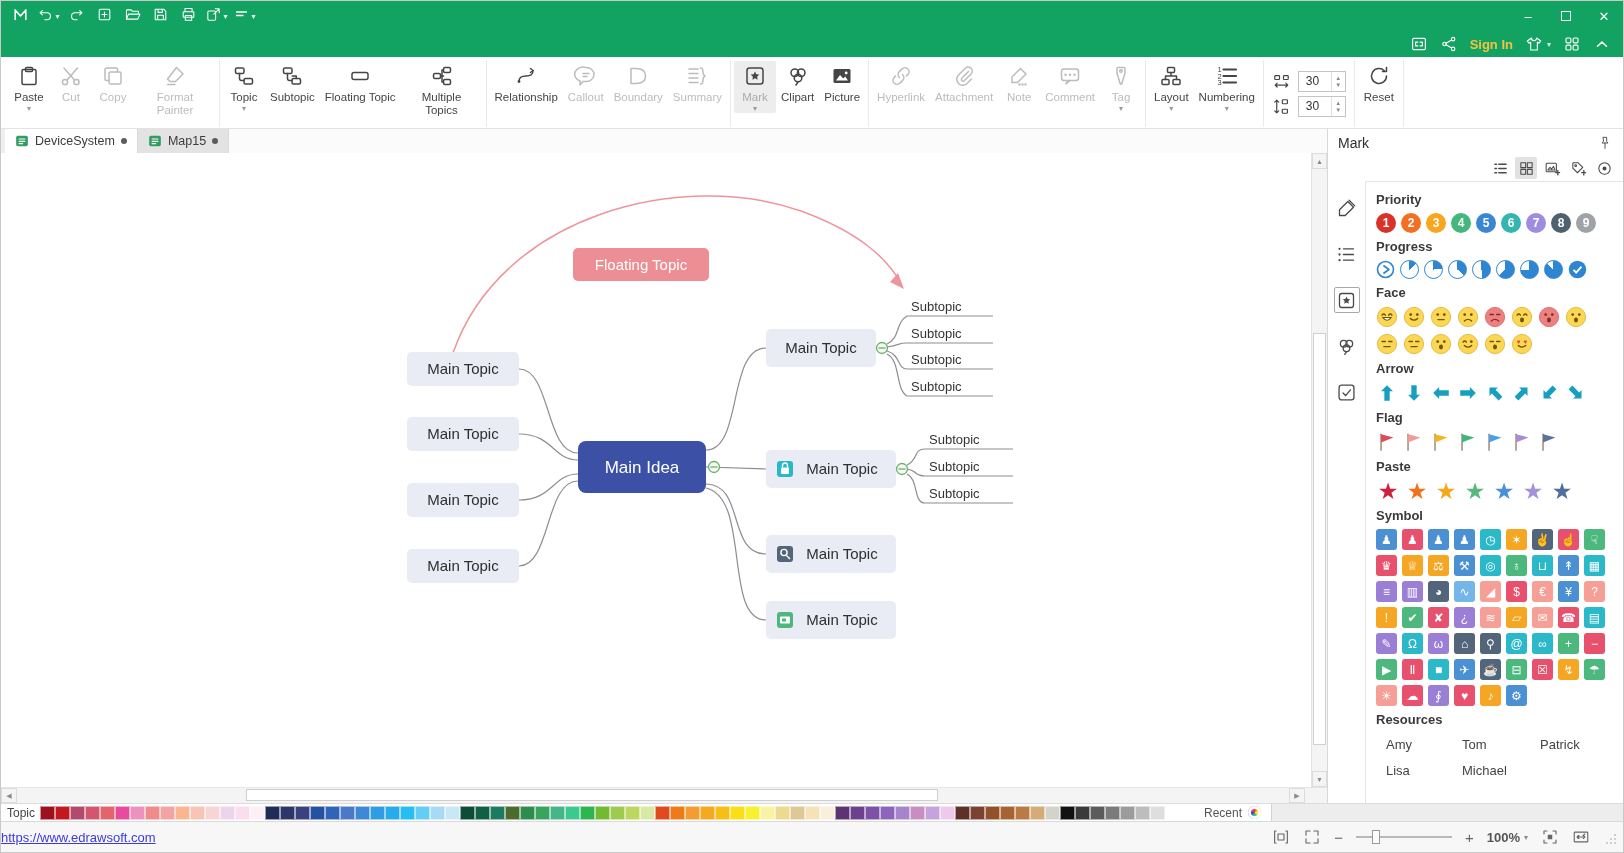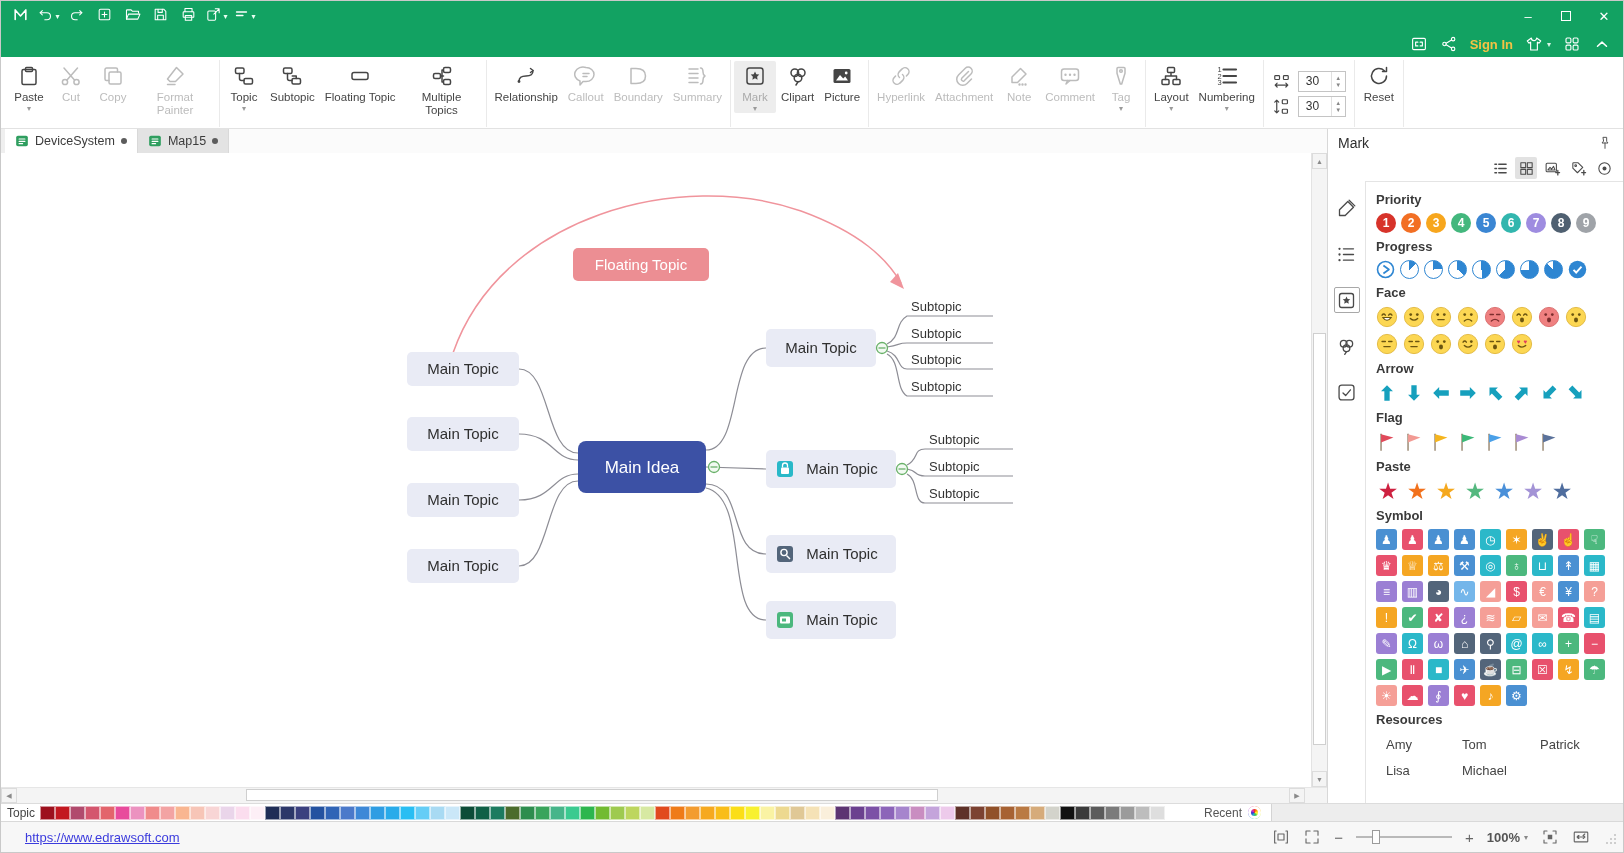--- a/index.html
+++ b/index.html
@@ -106,21 +106,21 @@
   .palette{height:18px;flex:none;display:flex;align-items:center;background:#fff;border-top:1px solid #dcdcdc;}
   .fill-lbl{font-size:12px;color:#444;padding:0 5px 0 6px;flex:none;}
   .swatches{display:flex;height:14px;}
   .sw{width:15px;height:14px;flex:none;box-shadow:inset 0 0 0 1px rgba(255,255,255,.55);}
   .recent{margin-left:auto;font-size:12px;color:#555;padding-right:6px;}
   .wheel{width:13px;height:13px;border-radius:50%;background:conic-gradient(#e33,#fa0,#ff4,#4c4,#2ac,#33c,#c3c,#e33);box-shadow:inset 0 0 0 3px #fff;margin-right:10px;flex:none;}
   .pal-right{width:352px;height:18px;background:#ededed;border-left:1px solid #d4d4d4;flex:none;}
 
   
   .statusbar{height:31px;flex:none;background:#f7f7f7;border-top:1px solid #d9d9d9;display:flex;align-items:center;}
-  .url{font-size:13px;color:#3b3bdd;text-decoration:underline;padding-left:24px;}
+  .url{font-size:13px;color:#3b3bdd;text-decoration:underline;padding-left:0;}
   .sb-right{margin-left:auto;display:flex;align-items:center;gap:13px;padding-right:6px;color:#666;}
   .sbi{width:18px;height:18px;display:flex;}
   .sbi svg{width:18px;height:18px;}
   .zoom-minus,.zoom-plus{font-size:15px;color:#666;}
   .slider{width:96px;height:2px;background:#b9b9b9;position:relative;}
   .slider .sthumb{position:absolute;top:-6px;left:16px;width:8px;height:14px;background:#fdfdfd;border:1px solid #9a9a9a;}
   .zoom-lbl{font-size:13px;color:#555;font-weight:bold;}
   .zoom-caret{font-size:8px;color:#888;margin-left:-9px;}
   .grip{width:12px;height:12px;color:#c0c0c0;margin-left:2px;}
 </style>

